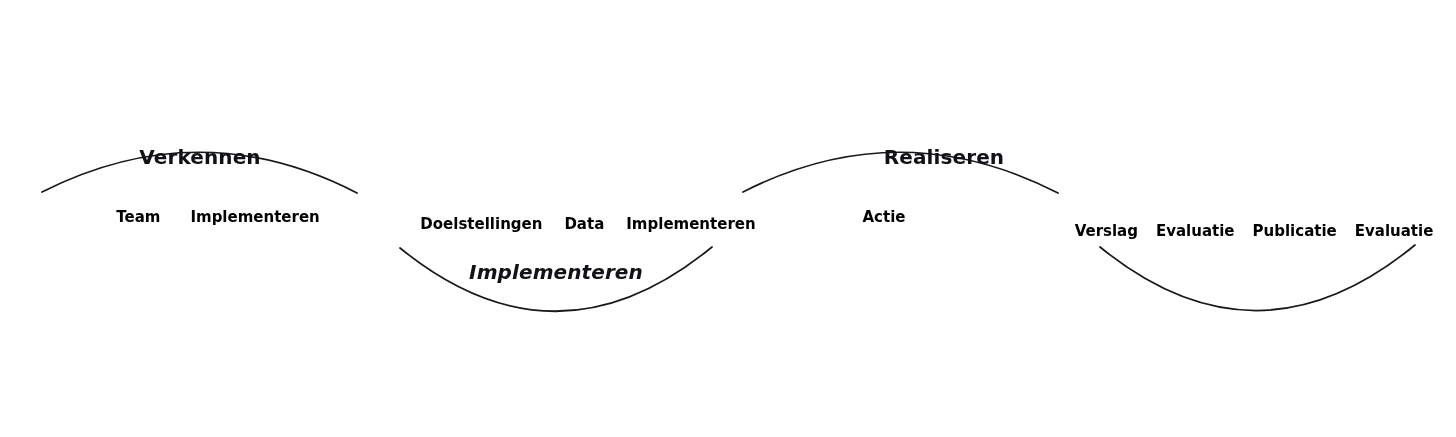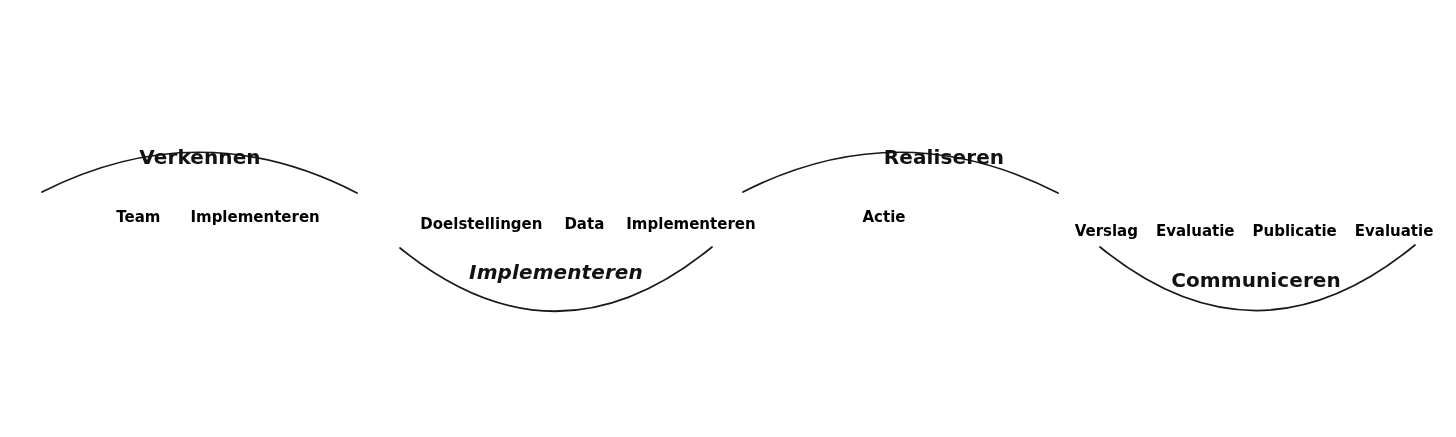--- a/index.html
+++ b/index.html
@@ -86,15 +86,14 @@
 
   <div class="sub-row" style="left:1254px; top:231px;">
     <span class="sub-label">Verslag</span>
     <span class="gap-narrow"></span>
     <span class="sub-label">Evaluatie</span>
     <span class="gap-narrow"></span>
     <span class="sub-label">Publicatie</span>
     <span class="gap-narrow"></span>
     <span class="sub-label">Evaluatie</span>
   </div>
-  <div class="phase-title" style="left:1256px; top:280px;">Communiceren</div>
 
 </div>
 
 </body></html>

